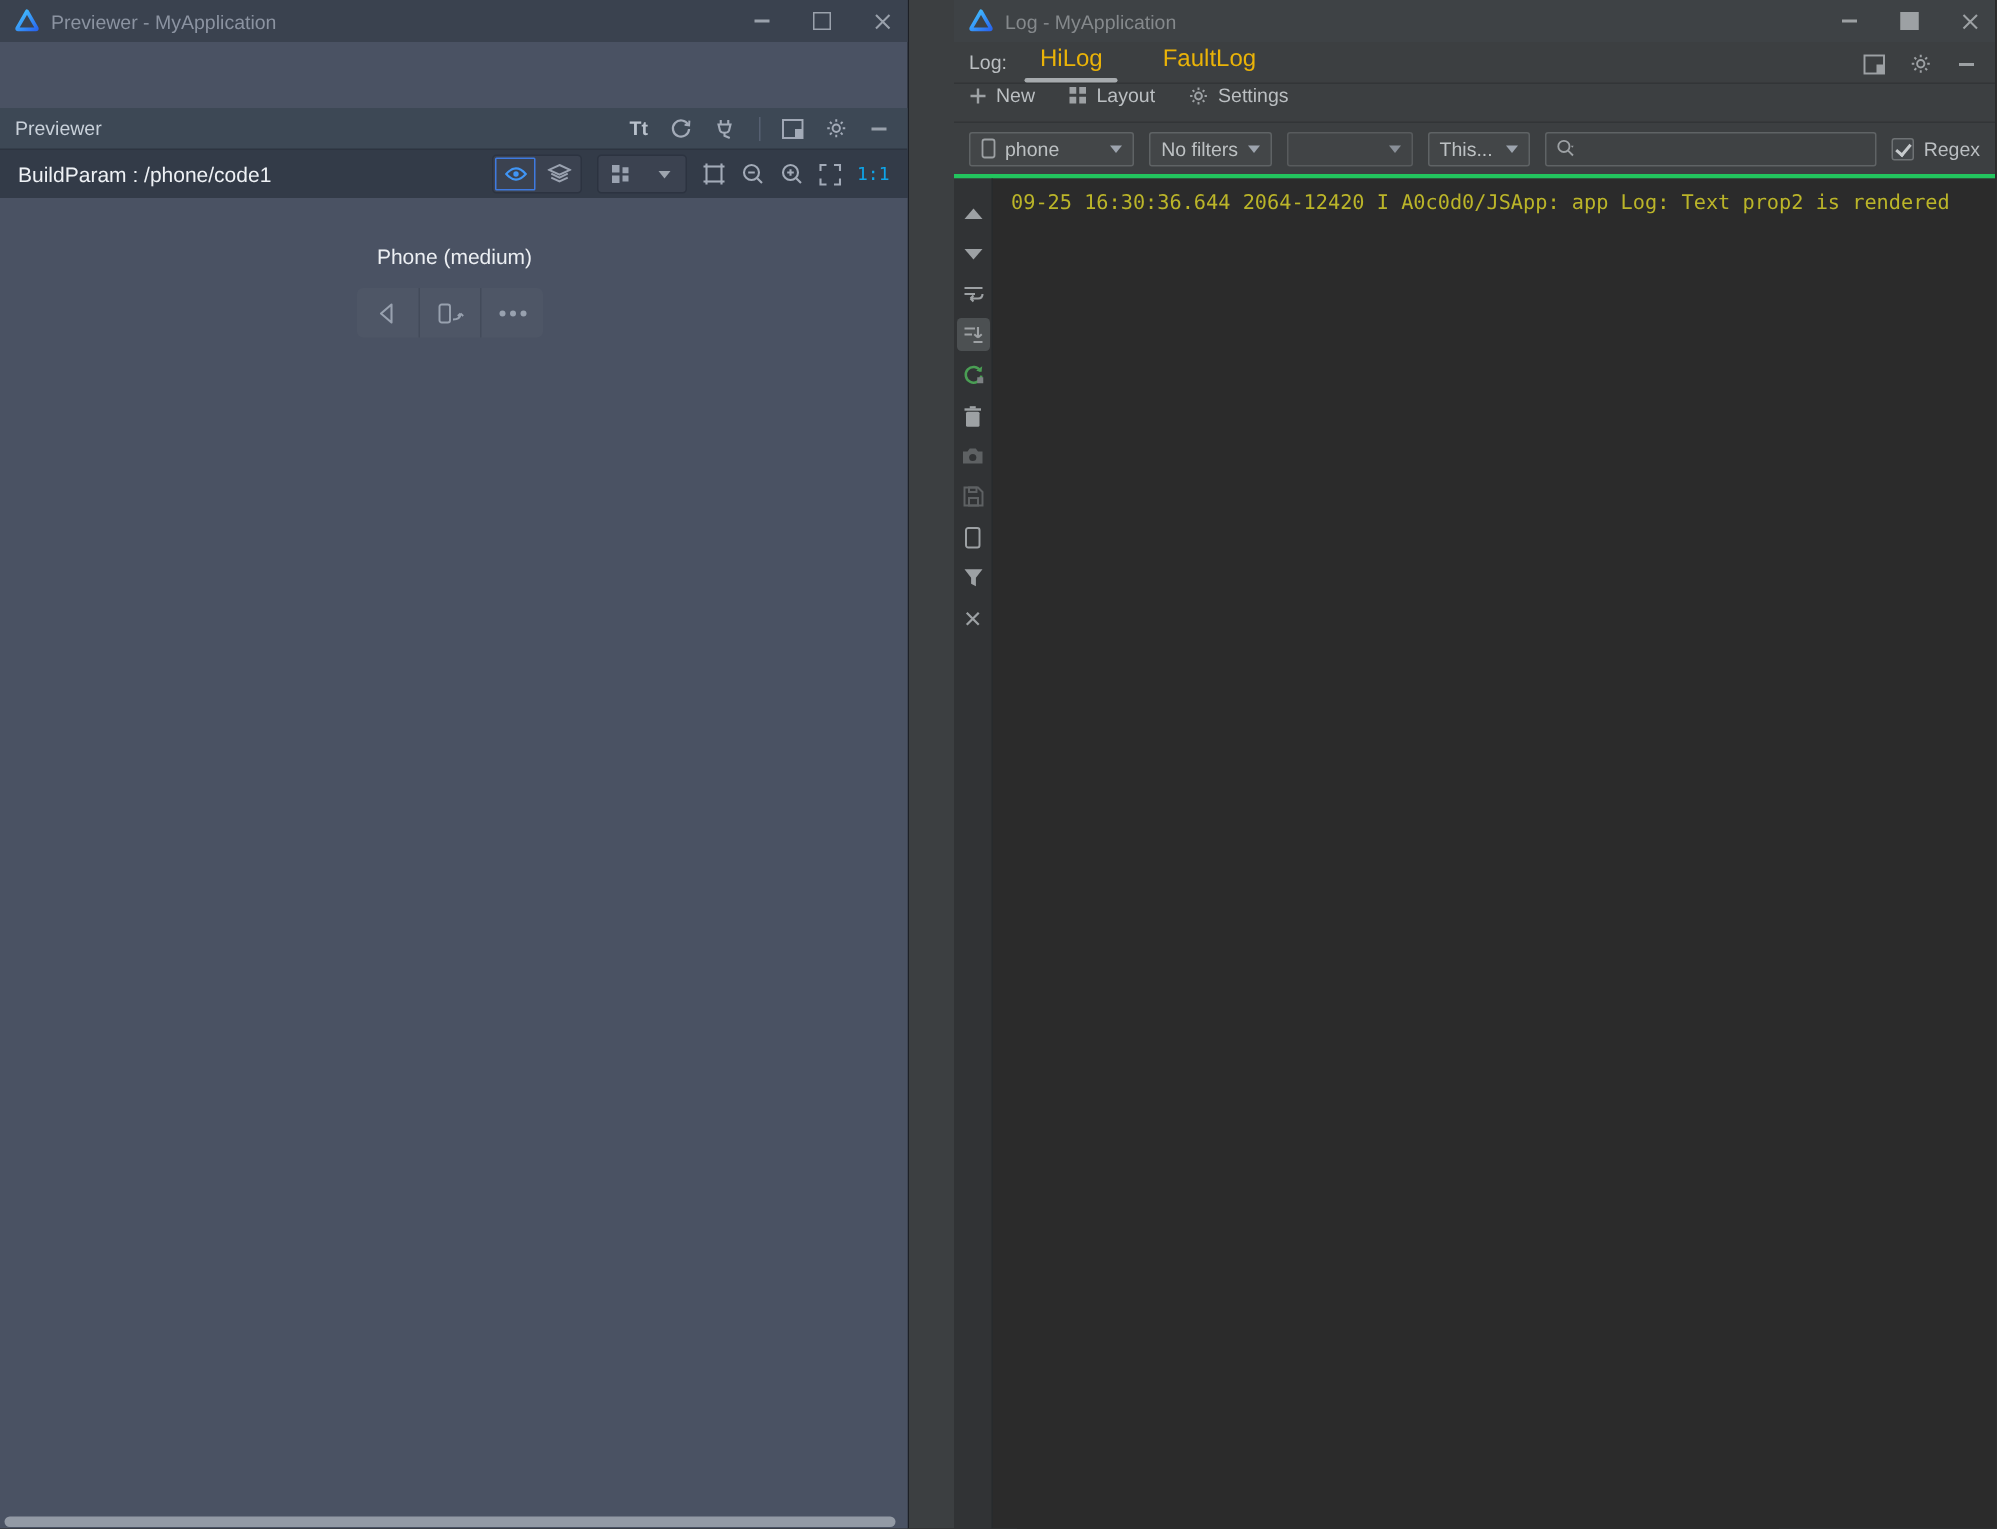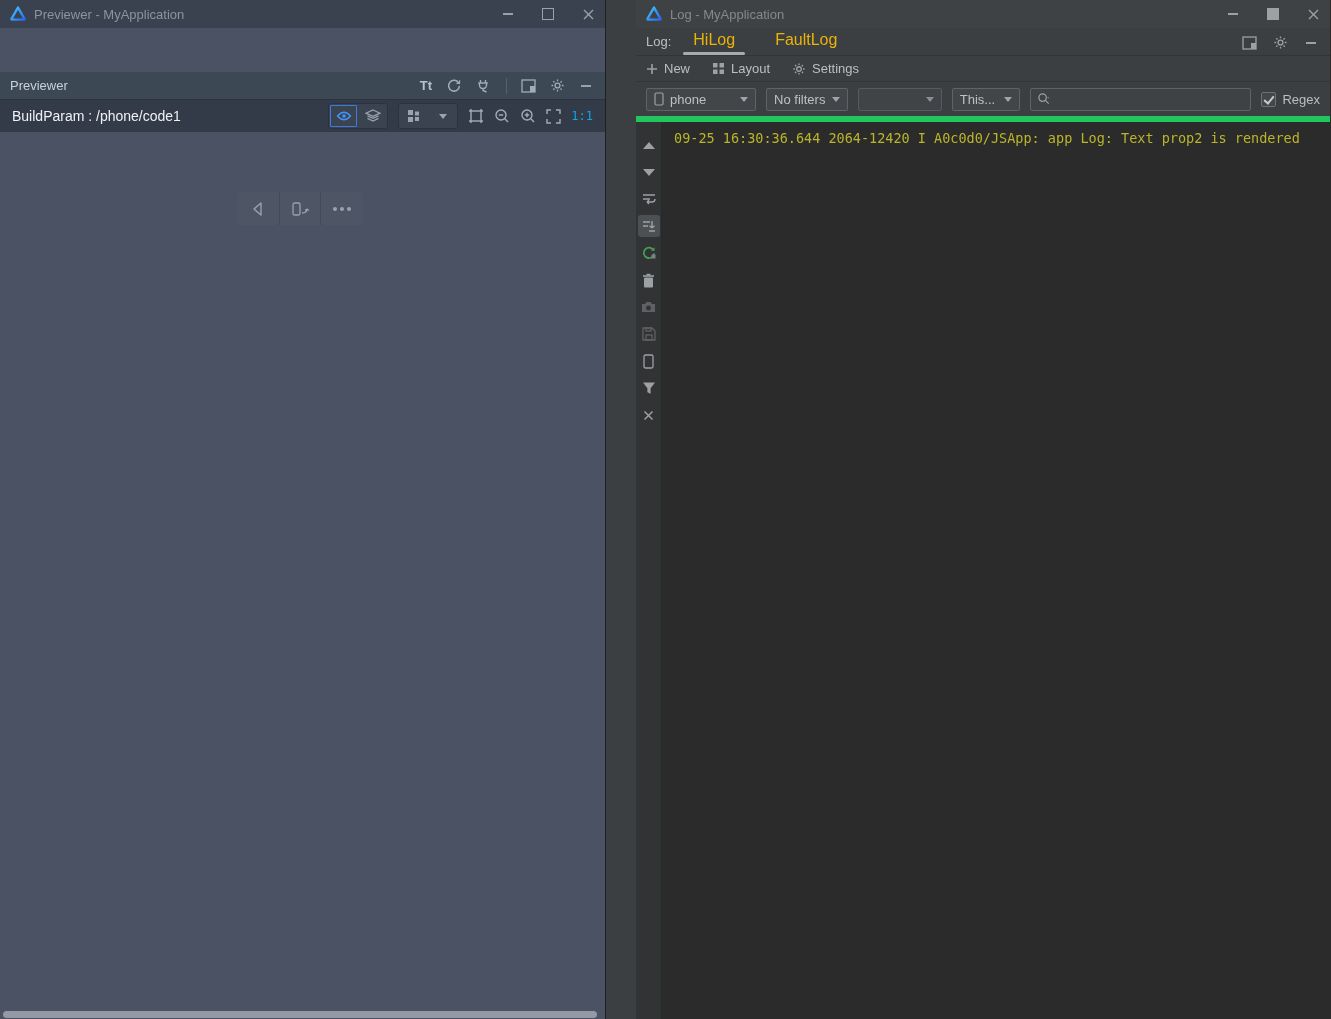--- a/index.html
+++ b/index.html
@@ -76,21 +76,21 @@
   .win-right .ctl-min::after { background:#9da1a4; }
 
   .rw-tabrow { height:28px; display:flex; align-items:flex-end; padding:0 12px 0 10px; gap:0;
                border-bottom:1px solid #323537; flex:0 0 auto; }
   .rw-tabrow .loglabel { color:#bbbfc2; font-size:13px; padding-bottom:6px; margin-right:16px; }
   .tab { color:#eab308; font-size:16px; padding:0 6px 6px 6px; margin-right:28px; position:relative; }
   .tab.active::after { content:""; position:absolute; left:-4px; right:-4px; bottom:0; height:3px;
                        background:#a7abae; border-radius:2px; }
   .rw-tabicons { display:flex; align-items:center; gap:16px; padding-bottom:5px; }
 
-  .rw-actionrow { height:26px; display:flex; align-items:center; padding:0 10px; gap:22px;
+  .rw-actionrow { height:26px; display:flex; align-items:flex-start; padding:0 10px; gap:22px;
                   border-bottom:1px solid #323537; flex:0 0 auto; }
   .action { display:flex; align-items:center; gap:6px; color:#bbbfc2; font-size:13px; }
 
   .rw-filterrow { height:34px; display:flex; align-items:center; padding:0 10px; gap:10px; flex:0 0 auto; }
   .dd { height:23px; background:#434648; border:1px solid #5f6365; border-radius:2px;
         display:flex; align-items:center; padding:0 7px; gap:6px; color:#bdc1c3; font-size:13px; }
   .dd .caret-down { margin-left:auto; }
   .dd-device { width:116px; }
   .dd-filters { width:86px; }
   .dd-process { width:88px; opacity:.8; }
@@ -98,21 +98,21 @@
   .searchbox { width:234px; height:23px; background:#3f4244; border:1px solid #5f6365; border-radius:2px;
                display:flex; align-items:center; padding:0 6px; gap:4px; }
   .searchbox input { flex:1; background:transparent; border:none; outline:none; color:#bdc1c3;
                      font-size:13px; font-family:"Liberation Sans", sans-serif; }
   .regex-wrap { margin-left:auto; display:flex; align-items:center; gap:6px; color:#bbbfc2; font-size:13px; }
   .regex-wrap input { appearance:none; -webkit-appearance:none; width:15px; height:15px;
                       background:#43474a; border:1px solid #6e7274; border-radius:2px; position:relative; }
   .regex-wrap input:checked::after { content:""; position:absolute; left:4px; top:1px; width:4px; height:8px;
                       border:solid #c7cbcd; border-width:0 2px 2px 0; transform:rotate(40deg); }
 
-  .rw-main { flex:1; display:flex; border-top:6px solid #22c55e; }
+  .rw-main { flex:1; display:flex; border-top:3px solid #22c55e; }
   .gutter { width:26px; background:#313335; border-right:1px solid #272a2c;
             display:flex; flex-direction:column; align-items:center; padding-top:12px; gap:5px; }
   .g-slot { width:22px; height:22px; display:flex; align-items:center; justify-content:center; color:#9da1a4; }
   .g-slot.selected { background:#4c5052; border-radius:3px; }
   .tri-up { width:0; height:0; border-left:6px solid transparent; border-right:6px solid transparent;
             border-bottom:7px solid #9da1a4; }
   .tri-down { width:0; height:0; border-left:6px solid transparent; border-right:6px solid transparent;
               border-top:7px solid #9da1a4; }
   .logarea { flex:1; background:#2b2b2b; padding:8px 0 0 12px; overflow:hidden; }
   .logline { font-family:"DejaVu Sans Mono", monospace; font-size:13.5px; color:#bbb529; white-space:pre; }
@@ -233,20 +233,21 @@
       </span>
       <span class="icon">
         <svg width="15" height="15" viewBox="0 0 15 15" fill="none" stroke="currentColor" stroke-width="1.4">
           <path d="M1 5 V1 H5 M10 1 H14 V5 M14 10 V14 H10 M5 14 H1 V10"></path>
         </svg>
       </span>
       <span class="ratio">1:1</span>
     </div>
 
     <div class="lw-canvas">
+      <div class="device-label">Phone (medium)</div>
 
       <div class="preview-controls">
         <span class="pc-btn">
           <svg width="18" height="18" viewBox="0 0 18 18" fill="none" stroke="currentColor" stroke-width="1.4">
             <path d="M12 3 L5 9 L12 15 Z" stroke-linejoin="round"></path>
           </svg>
         </span>
         <span class="pc-btn">
           <svg width="20" height="18" viewBox="0 0 20 18" fill="none" stroke="currentColor" stroke-width="1.3">
             <rect x="3" y="3" width="7" height="12" rx="1.5"></rect>

